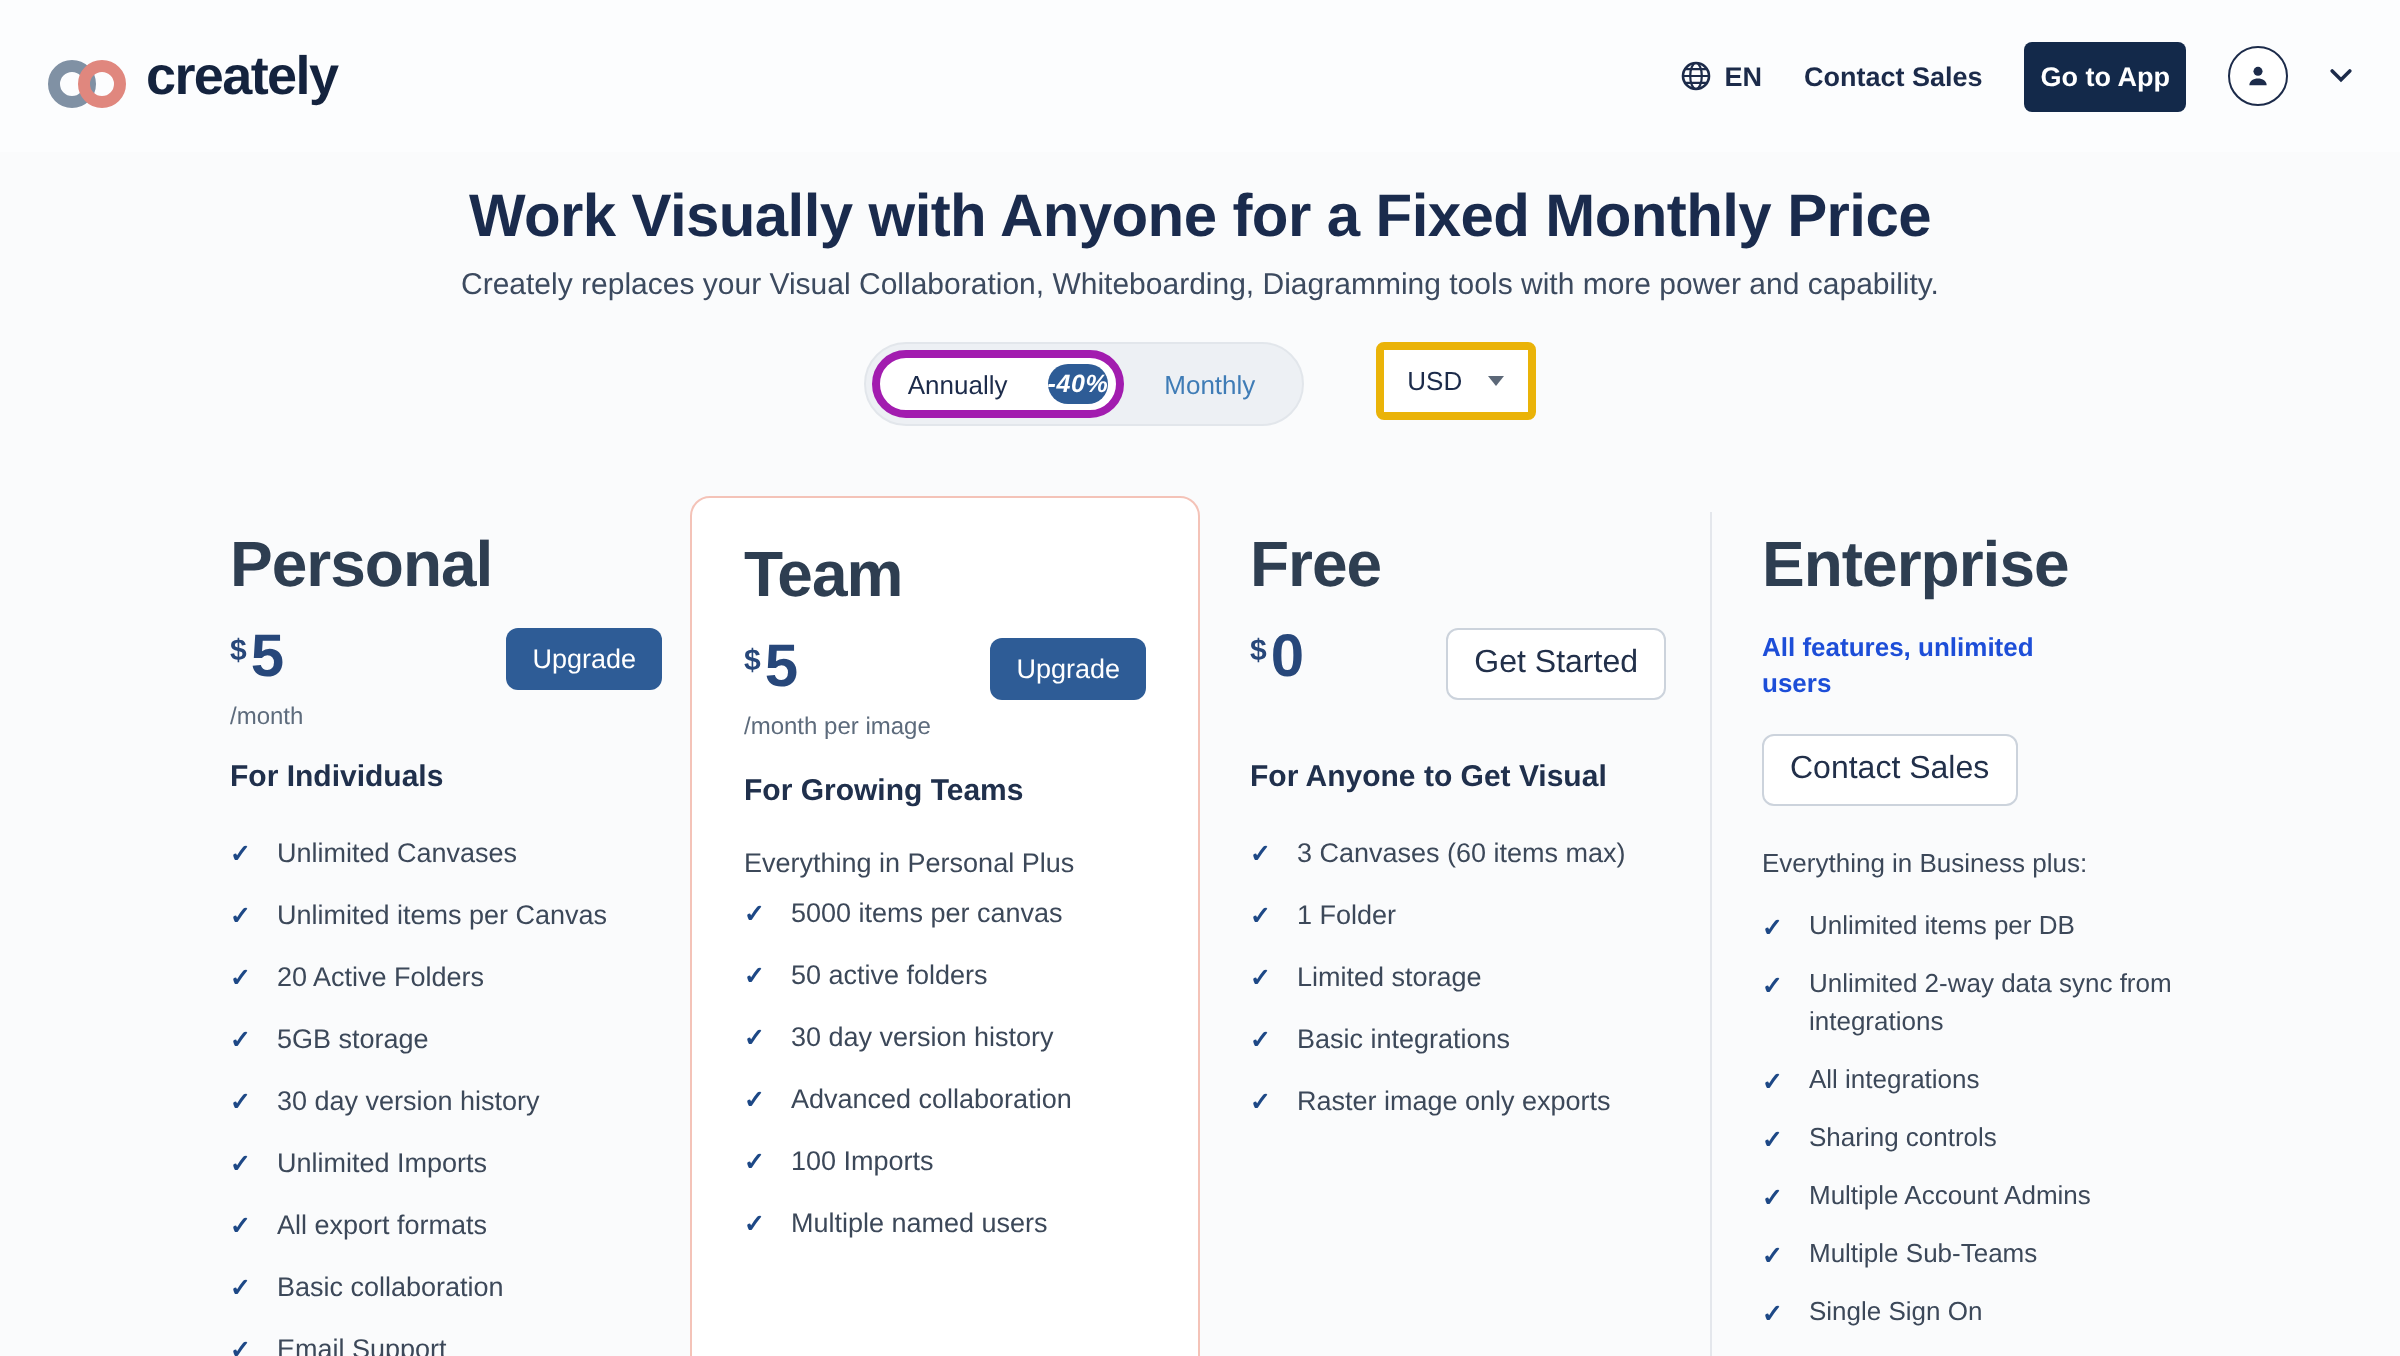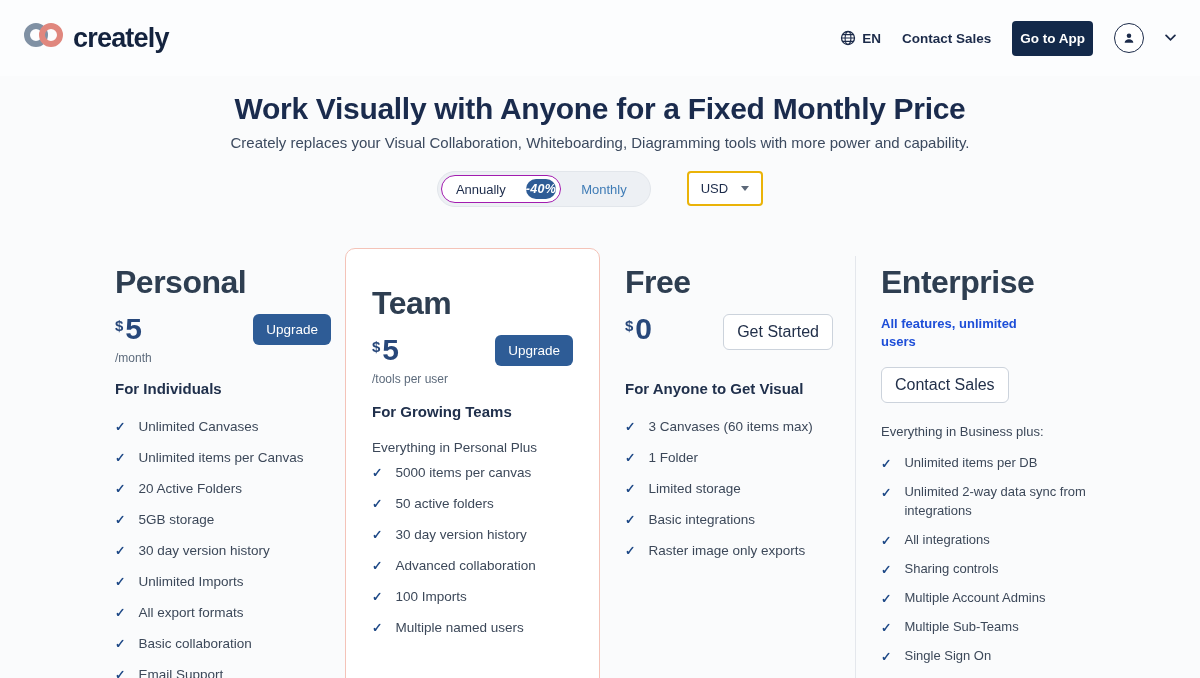--- a/index.html
+++ b/index.html
@@ -11,21 +11,21 @@
     font-family: "Liberation Sans", sans-serif;
     color: #1c2b4a;
   }
 
   
   .header {
     position: absolute; top: 0; left: 0; right: 0; height: 76px;
     display: flex; align-items: center; padding: 0 24px;
     background: #fcfdfe;
   }
-  .logo { display: flex; align-items: flex-start; gap: 10px; cursor: pointer; }
+  .logo { display: flex; align-items: flex-end; gap: 10px; cursor: pointer; }
   .rings { position: relative; width: 39px; height: 24px; }
   .ring { position: absolute; top: 0; width: 24px; height: 24px; border-radius: 50%; }
   .ring-left  { left: 0;  border: 6.5px solid #8091a4; }
   .ring-right { left: 15px; border: 6.5px solid #e0877e; }
   .wordmark { font-size: 27px; font-weight: 700; color: #14233e; letter-spacing: -0.8px; }
 
   .nav { display: flex; align-items: center; gap: 27px; margin-left: 30px; }
   .nav-item {
     font-size: 13.5px; font-weight: 600; color: #1c2b4a;
     display: flex; align-items: center; gap: 6px; cursor: pointer; white-space: nowrap;
@@ -53,32 +53,32 @@
   .billing {
     position: absolute; top: 171px; left: 0; width: 100%;
     display: flex; justify-content: center; align-items: flex-start; gap: 36px;
   }
   .toggle {
     display: flex; align-items: center;
     background: #edf0f4; border: 1px solid #e2e6eb; border-radius: 999px; padding: 3px;
   }
   .seg-annually {
     display: flex; align-items: center; gap: 20px;
-    background: #fff; border: 1px solid #a21caf; border-radius: 999px;
+    background: #fff; border: 4px solid #a21caf; border-radius: 999px;
     padding: 3px 4px 3px 14px; cursor: pointer;
   }
   .seg-annually .seg-label { font-size: 13px; font-weight: 500; color: #1c2b4a; }
   .badge {
     background: #2e5c96; color: #fff; font-style: italic; font-weight: 700;
     font-size: 12.5px; padding: 3px 0; border-radius: 999px; letter-spacing: 0.3px;
   }
   .seg-monthly { padding: 0 20px; font-size: 13px; font-weight: 500; color: #3f7cb6; cursor: pointer; }
   .currency {
     display: flex; align-items: center; gap: 13px;
-    background: #fff; border: 2px solid #eab308; border-radius: 4px;
+    background: #fff; border: 4px solid #eab308; border-radius: 4px;
     padding: 8px 12px; font-size: 13px; color: #1c2b4a; cursor: pointer;
   }
   .caret-down {
     width: 0; height: 0;
     border-left: 4px solid transparent; border-right: 4px solid transparent;
     border-top: 5px solid #5c6878;
   }
 
   
   .plans { position: absolute; top: 248px; left: 0; width: 1168px; height: 430px; }
@@ -87,21 +87,21 @@
   .col-free       { left: 625px; width: 208px; }
   .col-enterprise { left: 881px; width: 246px; }
   .team-card {
     position: absolute; left: 345px; top: 0; width: 255px; height: 460px;
     background: #fff; border: 1px solid #f4c3b8; border-radius: 10px;
     padding: 20px 26px 0;
   }
   .divider { position: absolute; left: 855px; top: 8px; width: 1px; height: 422px; background: #e4e7ec; }
 
   .plan-name { margin: 16px 0 0; font-size: 32px; font-weight: 700; color: #2e3e51; letter-spacing: -0.5px; line-height: 1.15; }
-  .team-card .plan-name { margin-top: 16px; }
+  .team-card .plan-name { margin-top: 0; }
 
   .price-row { margin-top: 13px; height: 52px; display: flex; justify-content: space-between; align-items: flex-start; }
   .price { display: flex; align-items: flex-start; gap: 2px; color: #27477a; }
   .price .symbol { font-size: 15px; font-weight: 600; margin-top: 3px; }
   .price .amount { font-size: 30px; font-weight: 600; line-height: 1; }
   .period { font-size: 12px; color: #5d6b7c; margin-top: 7px; white-space: nowrap; }
 
   .btn-primary {
     background: #2e5c96; color: #fff; border: none; border-radius: 6px;
     font-family: inherit; font-size: 13.5px; font-weight: 500;
@@ -248,21 +248,21 @@
   </div>
 
   <div class="team-card">
     <h2 class="plan-name">Team</h2>
     <div class="price-row">
       <div>
         <div class="price">
           <span class="symbol">$</span>
           <span class="amount">5</span>
         </div>
-        <div class="period">/tools per user</div>
+        <div class="period">/month per image</div>
       </div>
       <button class="btn-primary">Upgrade</button>
     </div>
     <div class="tagline">For Growing Teams</div>
     <div class="lead">Everything in Personal Plus</div>
     <ul class="features">
 
         <li>
           <span class="check">✓</span>
           <span>5000 items per canvas</span>

